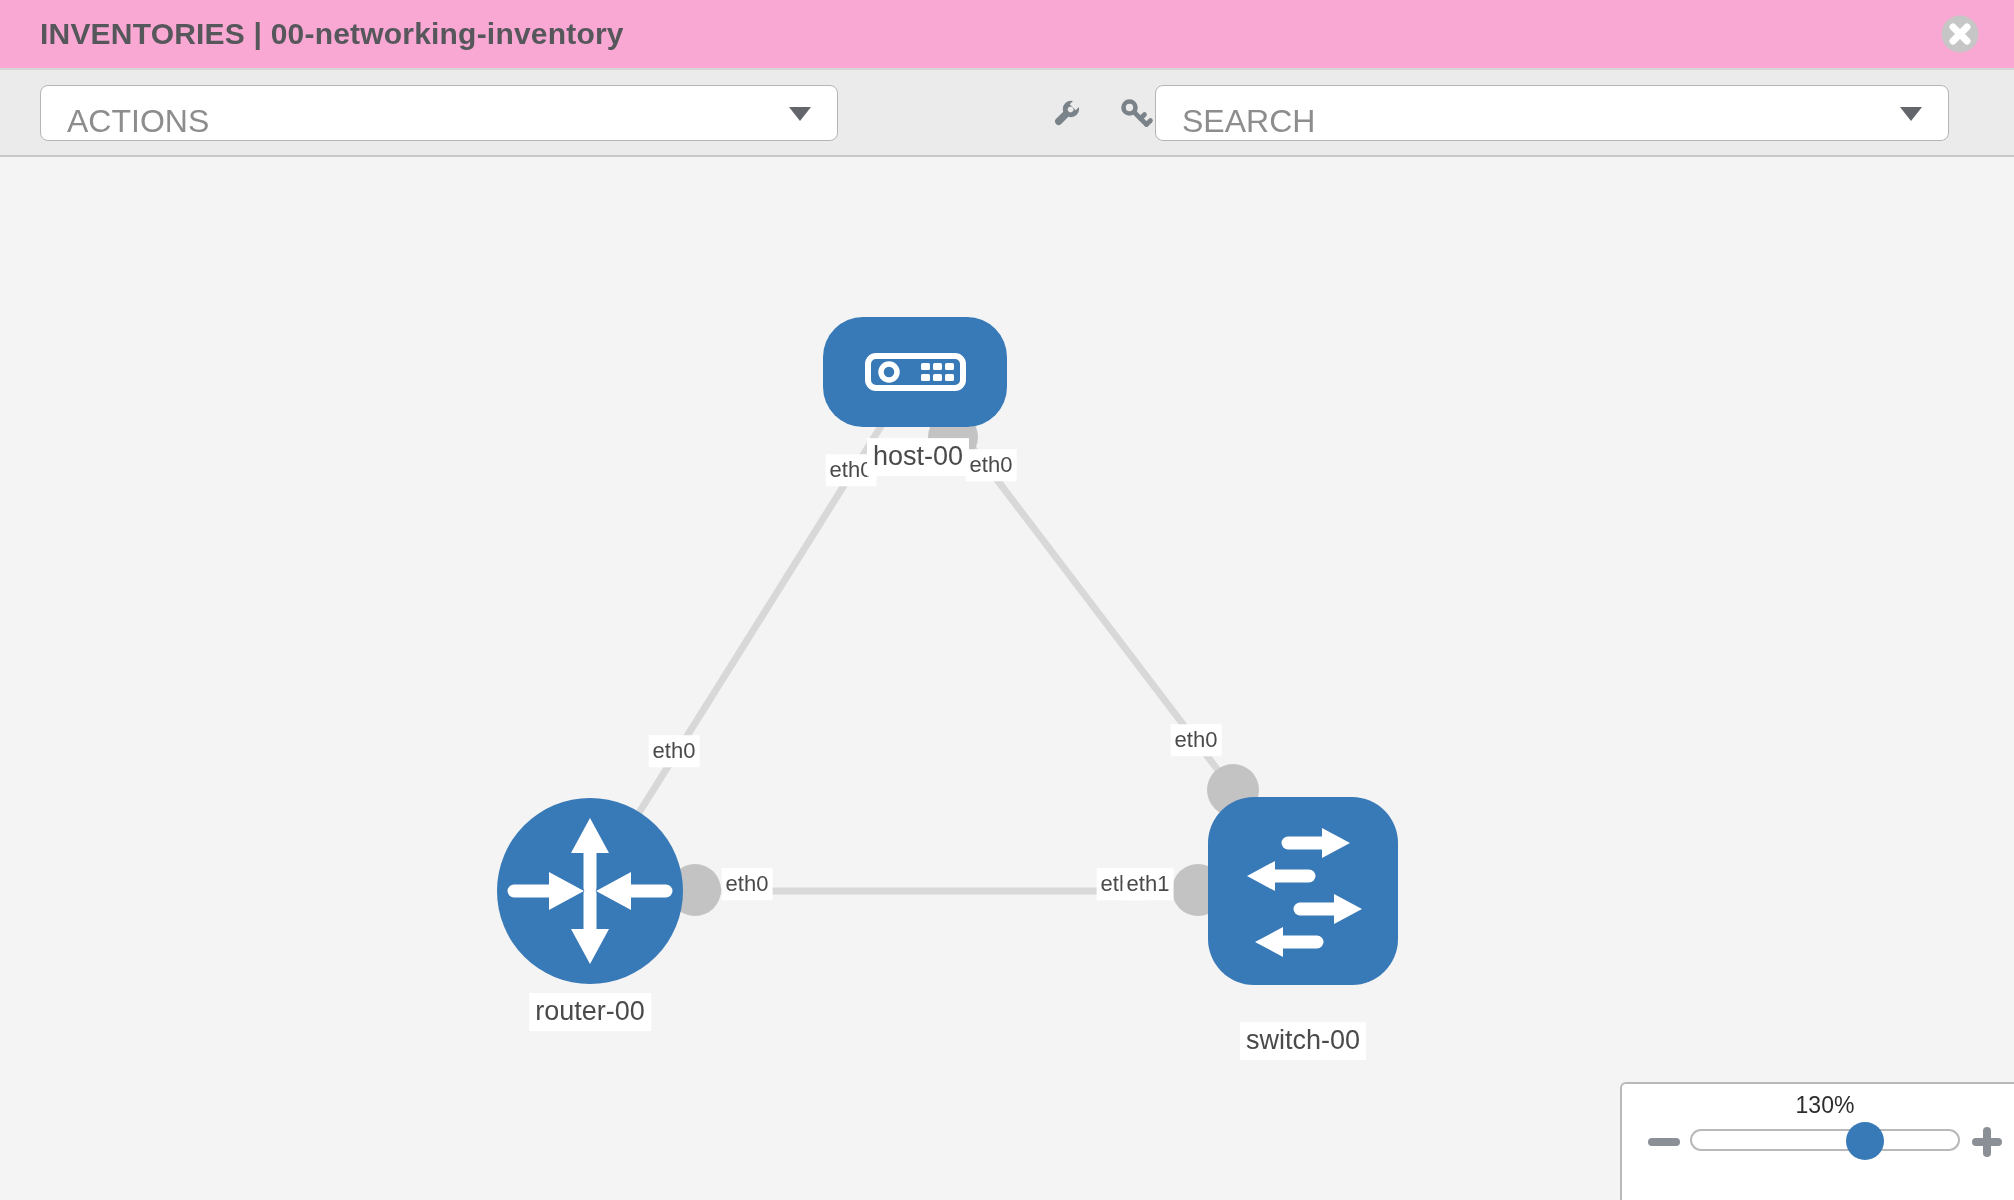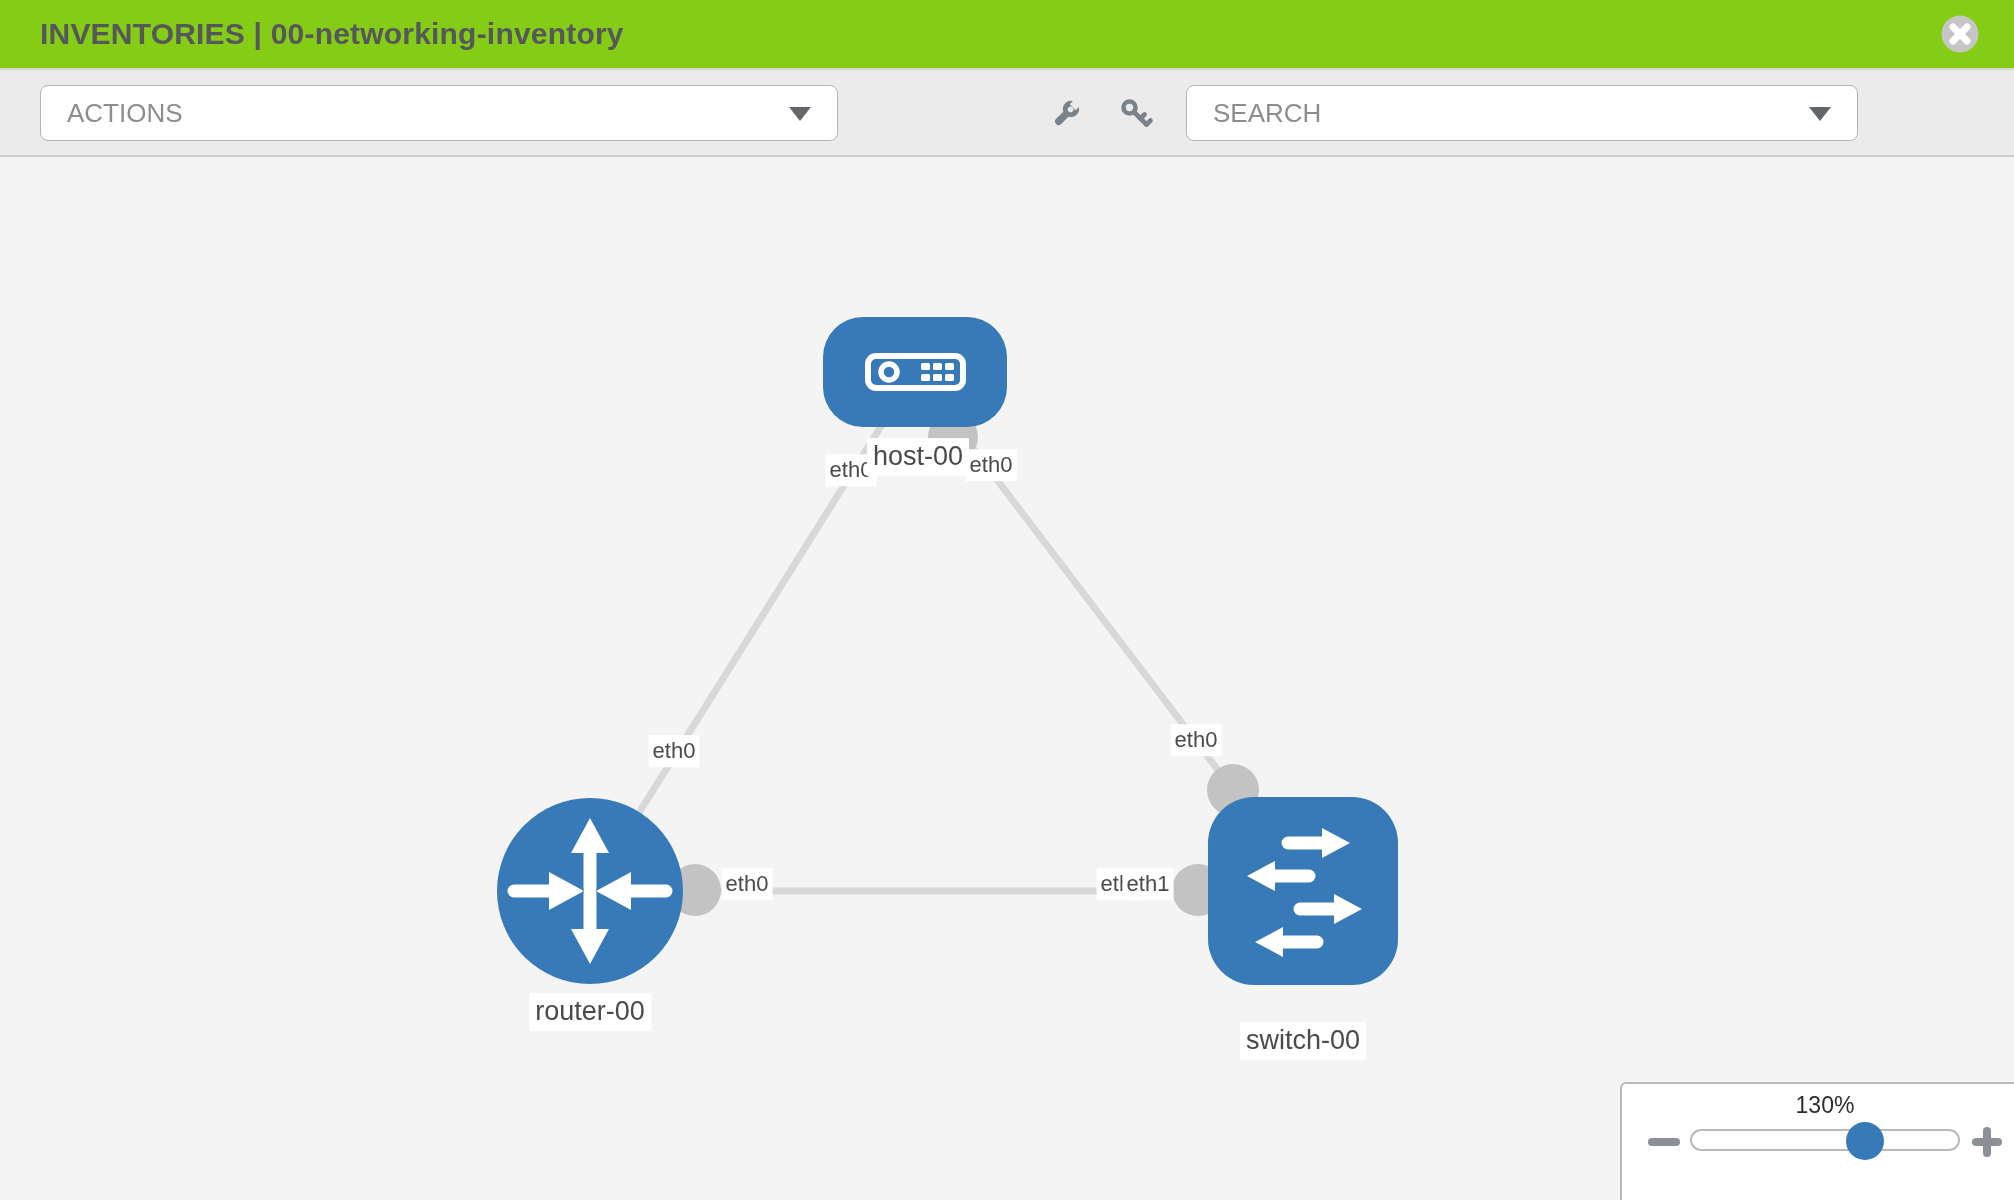--- a/index.html
+++ b/index.html
@@ -5,45 +5,45 @@
   html,body { margin:0; padding:0; background:#ffffff; }
   .screen {
     position:relative; width:2014px; height:1200px; overflow:hidden;
     background:#f4f4f4; font-family:"Liberation Sans", sans-serif;
     -webkit-font-smoothing:antialiased;
   }
 
   
   .header {
     position:absolute; left:0; top:0; width:2014px; height:70px;
-    background:#84cc16; border-bottom:2px solid #d6d6d6; box-sizing:border-box;
+    background:#f9a8d4; border-bottom:2px solid #d6d6d6; box-sizing:border-box;
   }
   .page-title {
     position:absolute; left:40px; top:0; line-height:68px;
     font-size:30px; font-weight:bold; color:#56575b; letter-spacing:.2px;
     white-space:nowrap;
   }
   .close-btn {
     position:absolute; right:34px; top:14px; width:40px; height:40px;
     cursor:pointer; border:none; background:transparent; padding:0;
   }
 
   
   .toolbar {
     position:absolute; left:0; top:70px; width:2014px; height:87px;
     background:#ebebeb; border-bottom:2px solid #c9c9c9; box-sizing:border-box;
   }
   .select {
     position:absolute; top:15px; height:56px; background:#ffffff;
     border:1px solid #b5b5b5; border-radius:8px; box-sizing:border-box;
-    display:flex; align-items:center; padding:0 26px;
-    font-size:26px; color:#8d8d8d; cursor:pointer;
+    display:flex; align-items:flex-end; padding:0 26px;
+    font-size:32px; color:#8d8d8d; cursor:pointer;
   }
   .select-actions { left:40px;   width:798px; }
-  .select-search  { left:1186px; width:672px; }
+  .select-search  { left:1155px; width:794px; }
   .caret {
     position:absolute; right:26px; top:21px; width:0; height:0;
     border-left:11px solid transparent; border-right:11px solid transparent;
     border-top:14px solid #63676b;
   }
   .tool-icon {
     position:absolute; top:26px; width:36px; height:36px;
     background:transparent; border:none; padding:0; cursor:pointer;
   }
   .tool-icon.wrench { left:1048px; }

